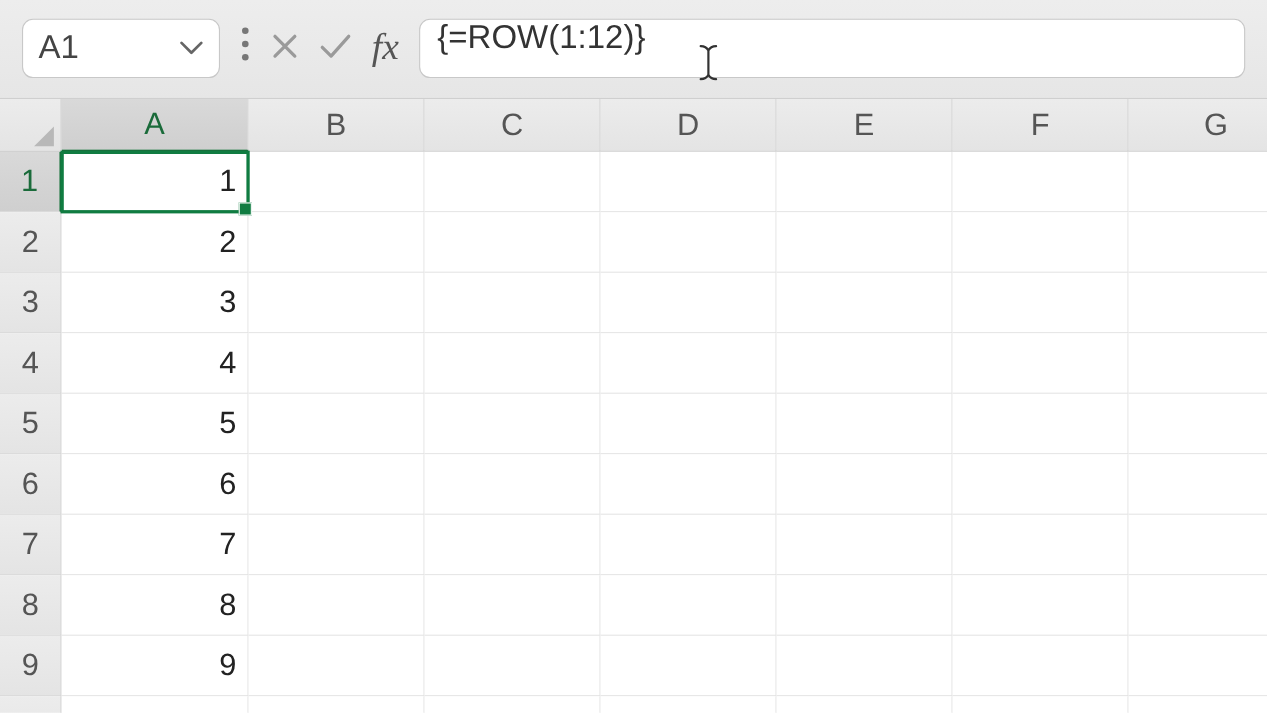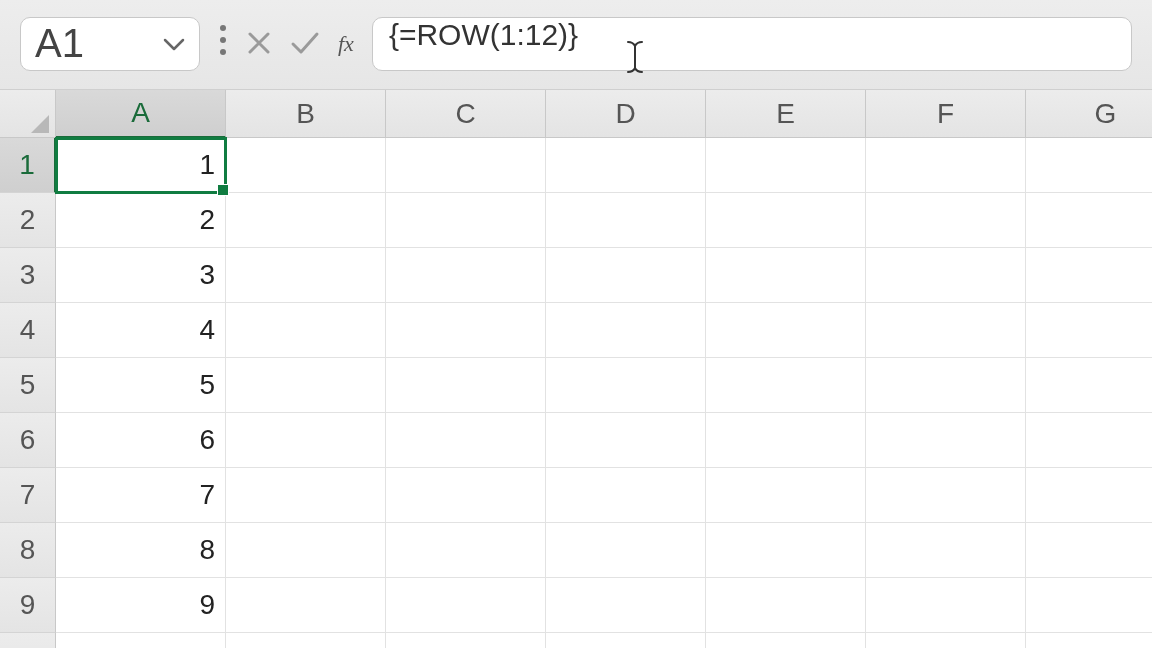--- a/index.html
+++ b/index.html
@@ -26,21 +26,21 @@
 
   .name-box {
     width: 180px;
     height: 54px;
     background: #fff;
     border: 1px solid #c8c8c8;
     border-radius: 10px;
     display: flex;
     align-items: center;
     padding: 0 14px;
-    font-size: 40px;
+    font-size: 30px;
     color: #444;
   }
 
   .name-box .name-text { flex: 1; }
 
   .name-box .chev {
     font-size: 24px;
     color: #555;
     margin-left: 6px;
   }
@@ -62,21 +62,21 @@
 
   .fb-icons .x, .fb-icons .check {
     color: #9a9a9a;
     font-size: 34px;
     line-height: 1;
   }
 
   .fx {
     font-style: italic;
     font-family: "Times New Roman", serif;
-    font-size: 22px;
+    font-size: 34px;
     color: #555;
   }
 
   .formula-input {
     flex: 1;
     height: 54px;
     background: #fff;
     border: 1px solid #c8c8c8;
     border-radius: 10px;
     display: flex;

